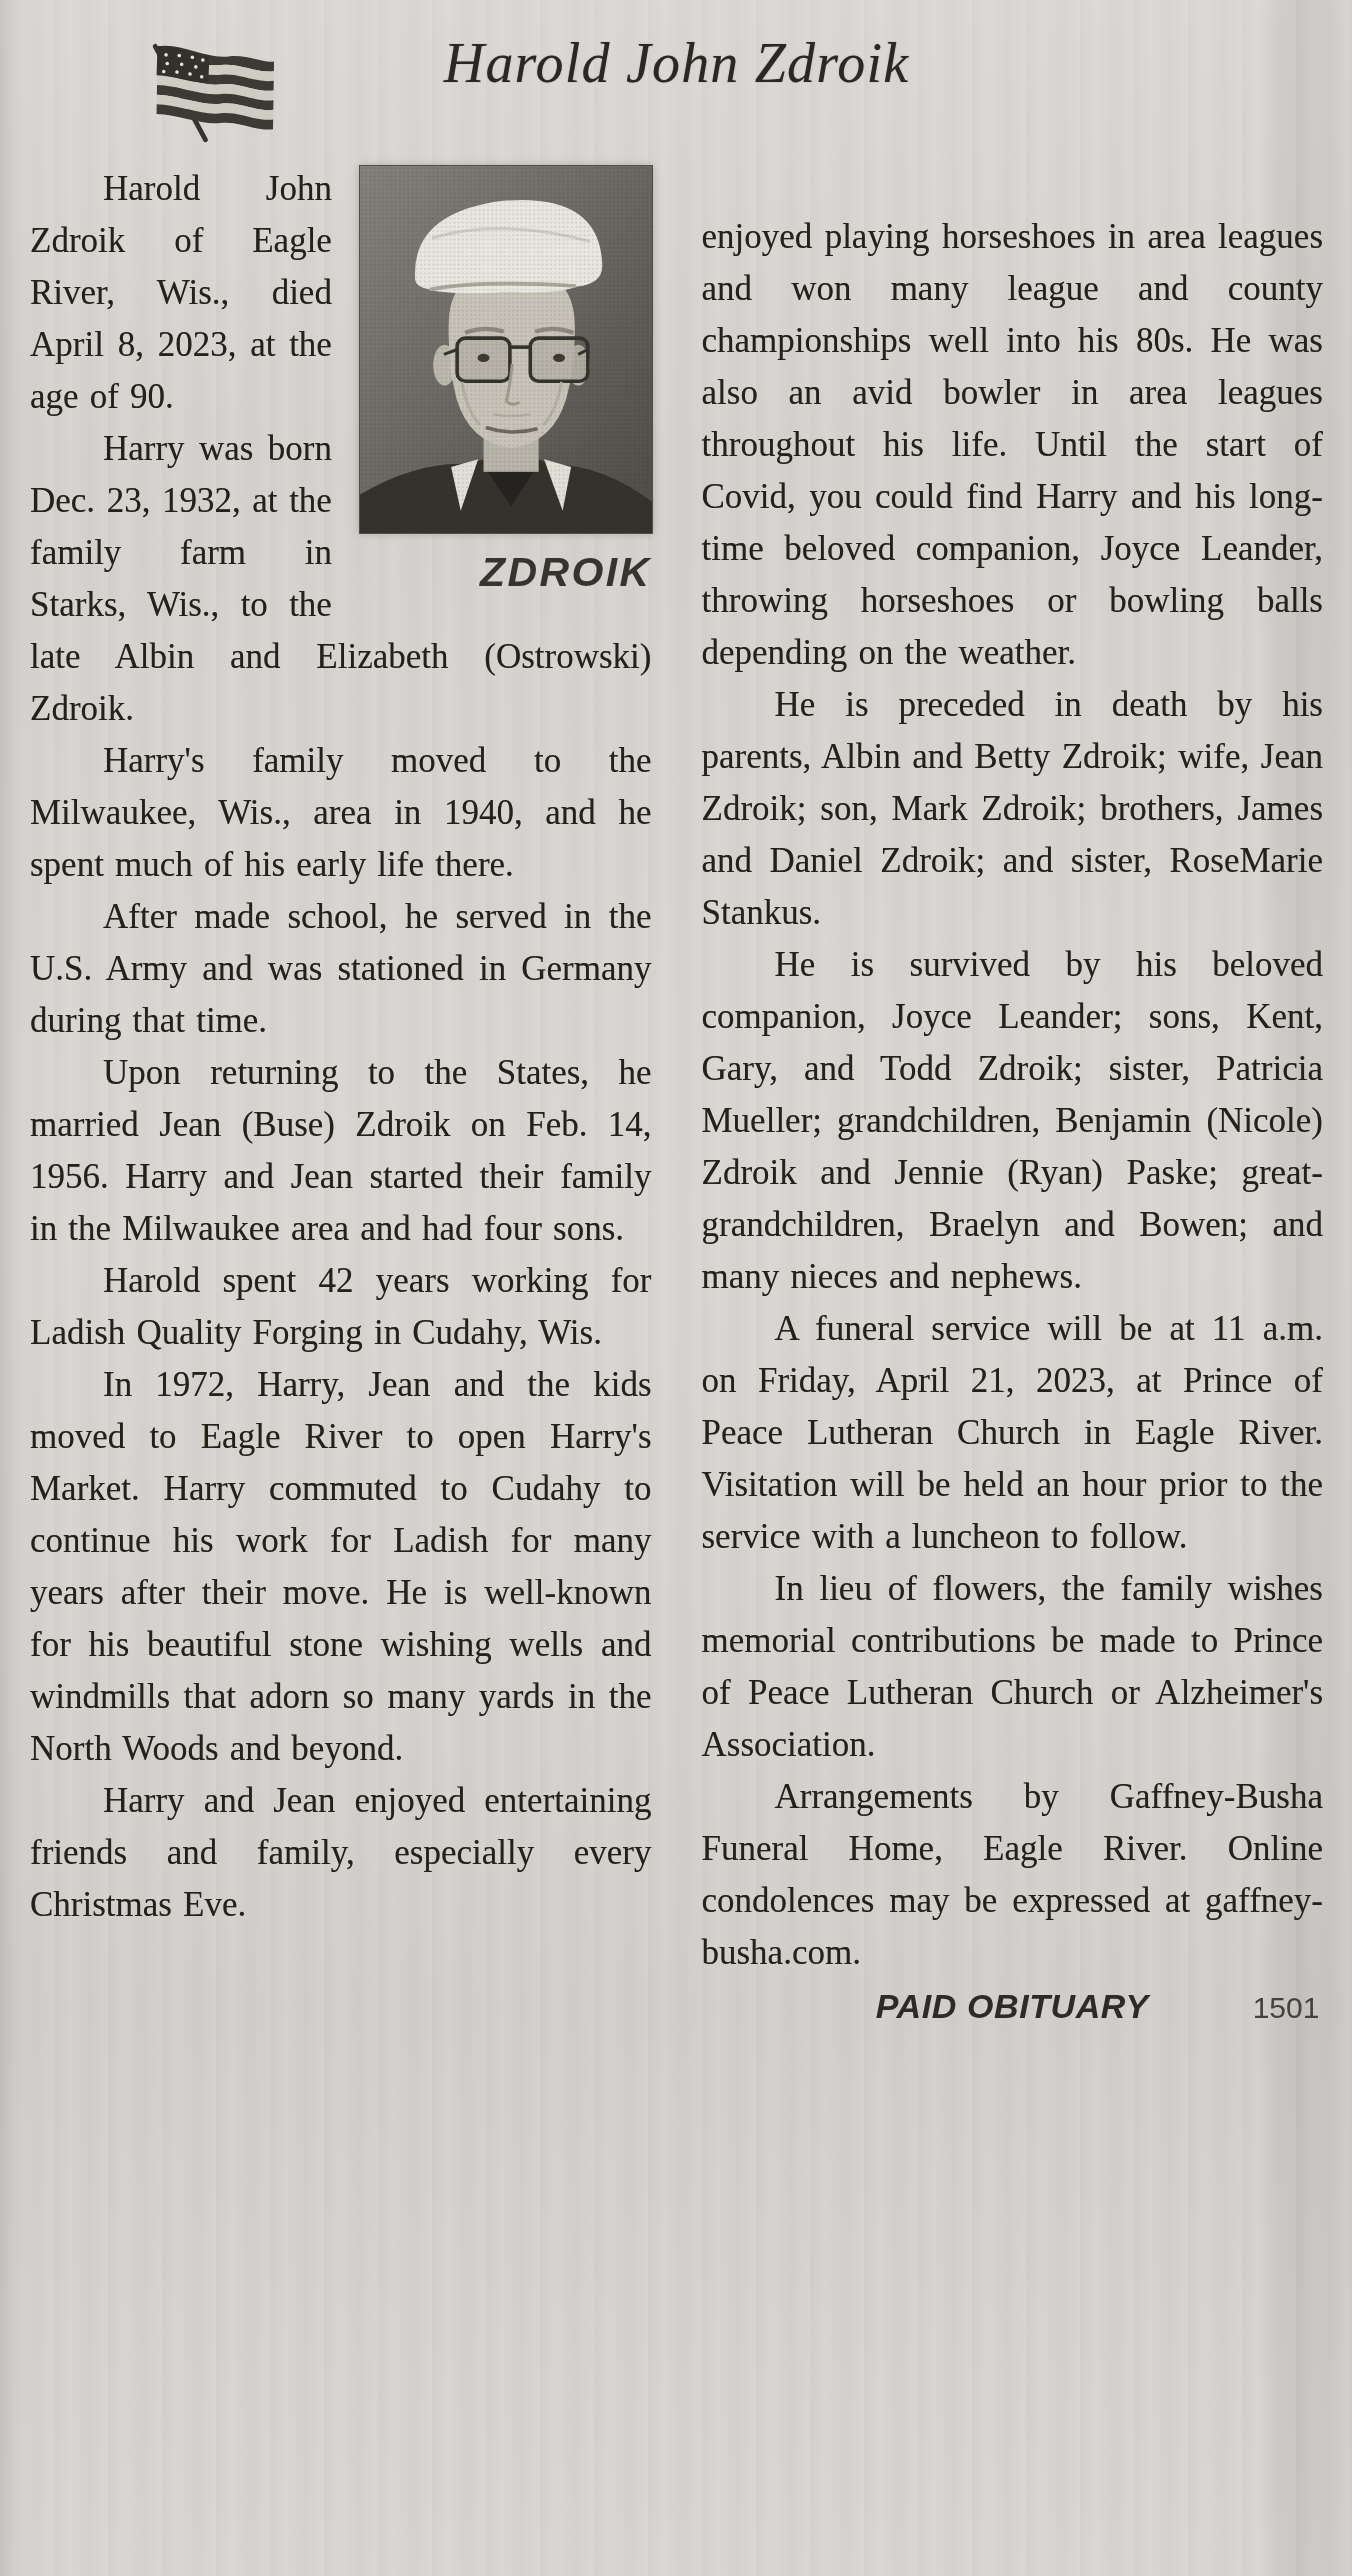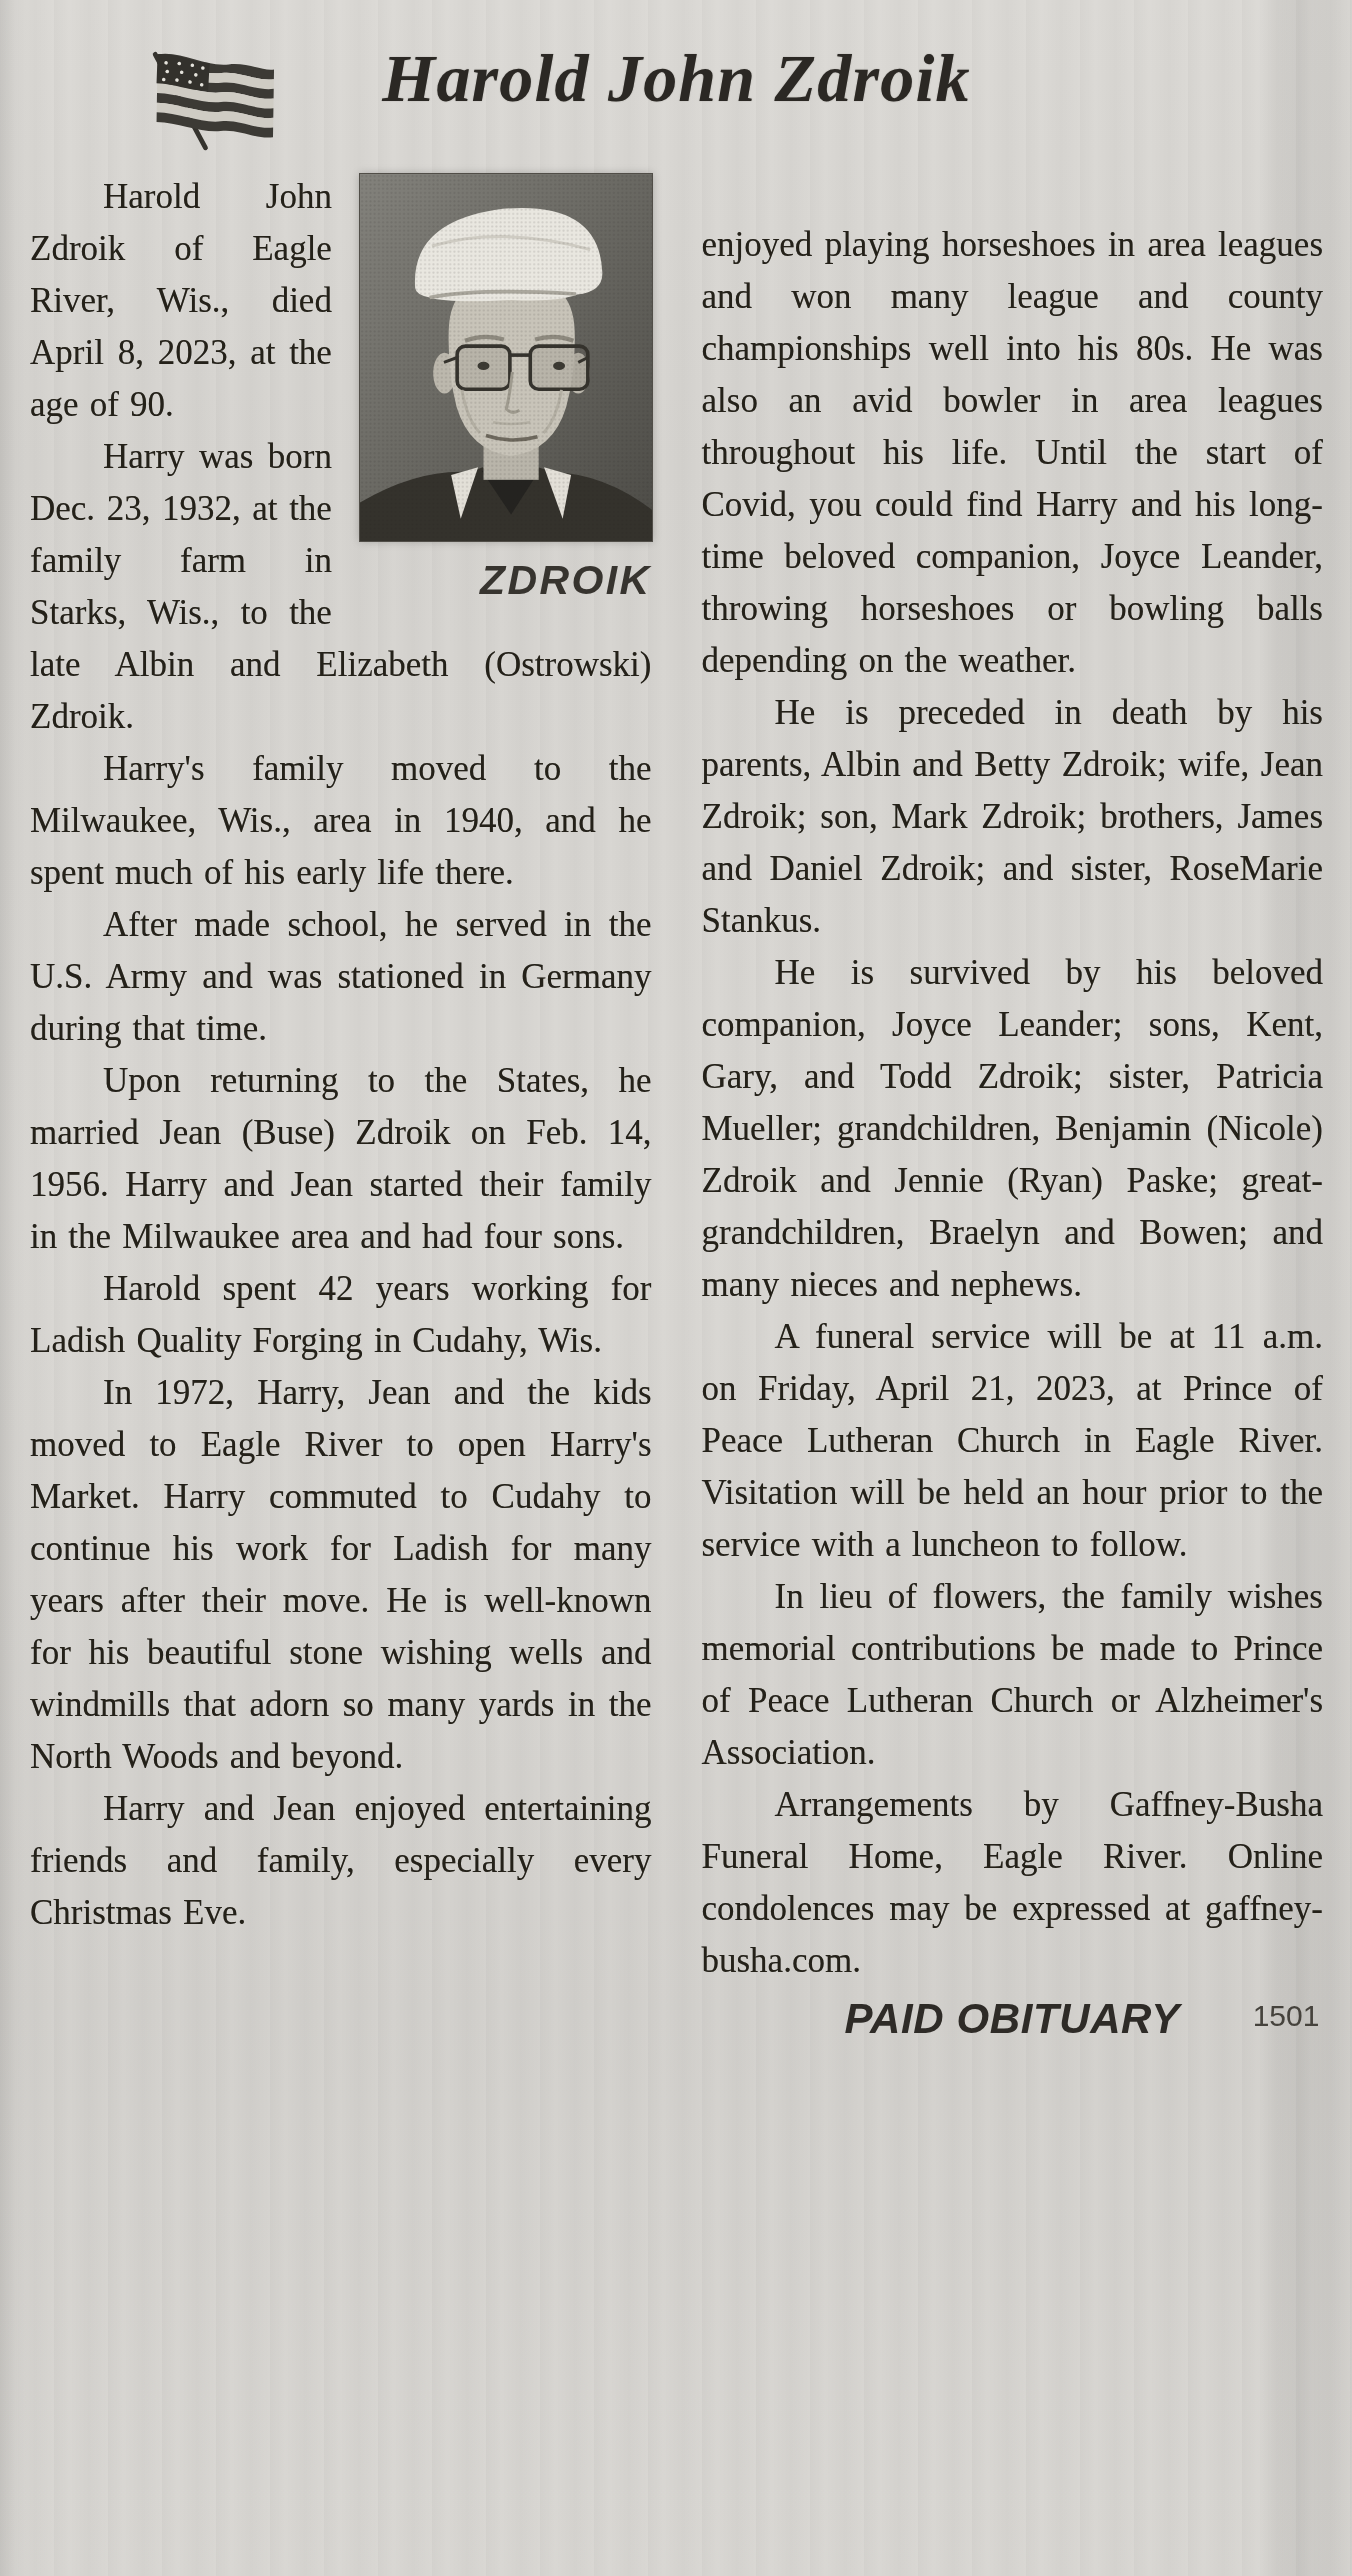--- a/index.html
+++ b/index.html
@@ -14,24 +14,24 @@
     width:1353px;height:2576px;
     overflow:hidden;
     color:#26231f;
     background:
       linear-gradient(90deg, rgba(0,0,0,0.07) 0%, rgba(0,0,0,0) 2%, rgba(0,0,0,0) 93%, rgba(0,0,0,0.07) 96%, rgba(0,0,0,0.02) 100%),
       repeating-linear-gradient(90deg, rgba(0,0,0,0.028) 0px, rgba(0,0,0,0) 15.6px, rgba(0,0,0,0.022) 35px, rgba(0,0,0,0) 54px),
       linear-gradient(180deg,#dcdad6 0%, #d6d4d0 18%, #dad8d4 47%, #d3d1cd 78%, #d9d7d3 100%);
   }
   header{position:relative;height:139px;}
   h1.title{
-    margin:16px;padding-top:25px;
+    margin:8px;padding-top:25px;
     text-align:center;
-    font-size:68px;line-height:1.1;
-    font-style:italic;font-weight:bold;
+    font-size:56px;line-height:1.1;
+    font-style:italic;font-weight:normal;
     letter-spacing:1.2px;
     color:#2b2824;
     text-shadow:0 0 1.2px rgba(40,36,30,0.35);
   }
   .flag{position:absolute;left:148px;top:31px;width:127px;height:107px;}
   .cols{
     display:flex;
     gap:50px;
     padding:0 30px;
     margin-top:15.6px;
@@ -73,21 +73,21 @@
     position:relative;
     margin-top:8.4px;
     height:54px;
     font-family:"Liberation Sans", sans-serif;
   }
   .paid-obit{
     position:absolute;
     left:50%;transform:translateX(-50%);
     font-style:italic;
     font-weight:600;
-    font-size:42px;
+    font-size:34px;
     letter-spacing:0.6px;
     color:#2e2b27;
     white-space:nowrap;
   }
   .obit-num{
     position:absolute;
     right:3.6px;top:3.6px;
     font-size:30px;
     font-weight:500;
     color:#45423c;

